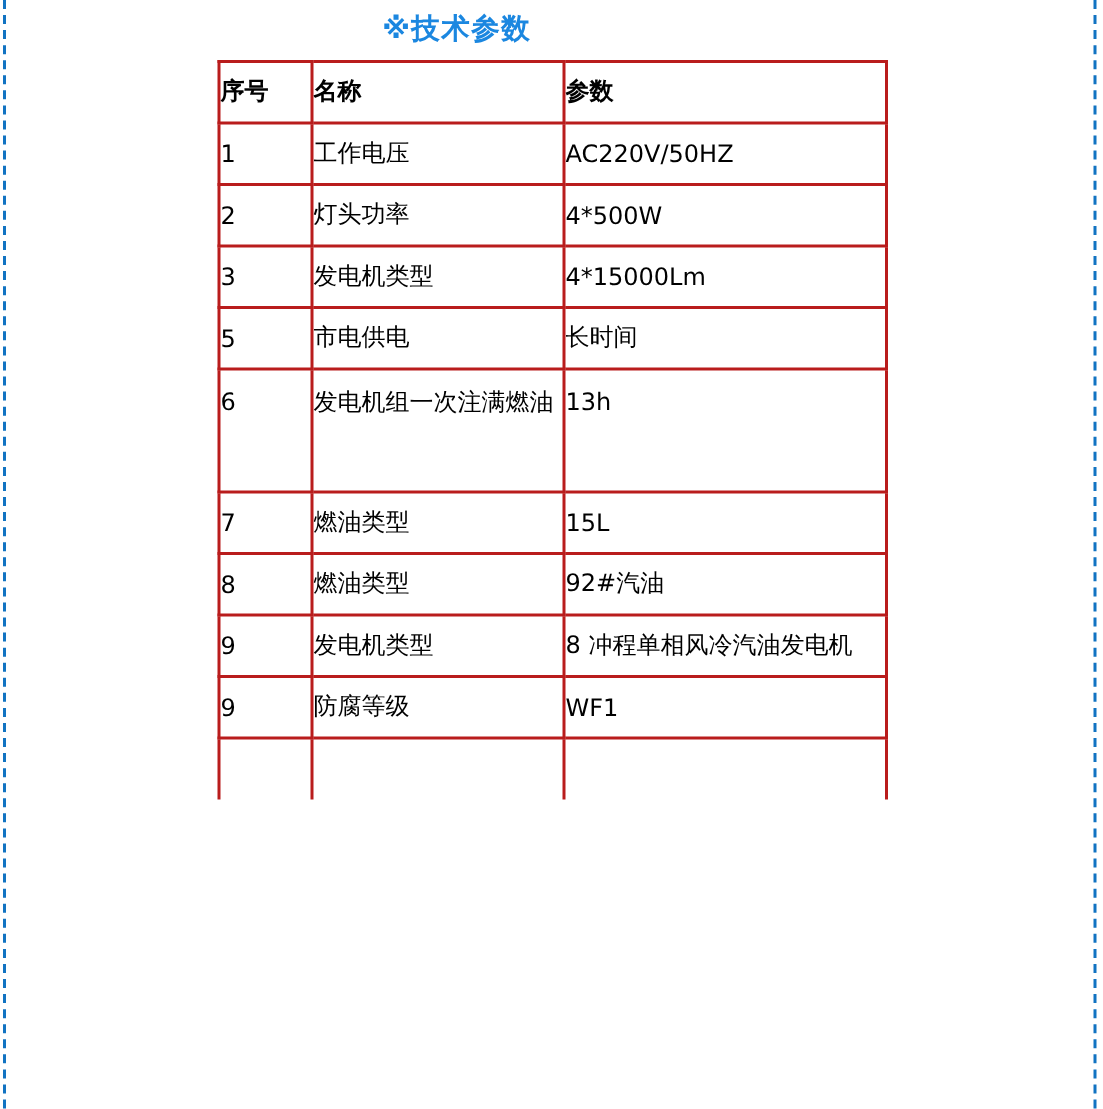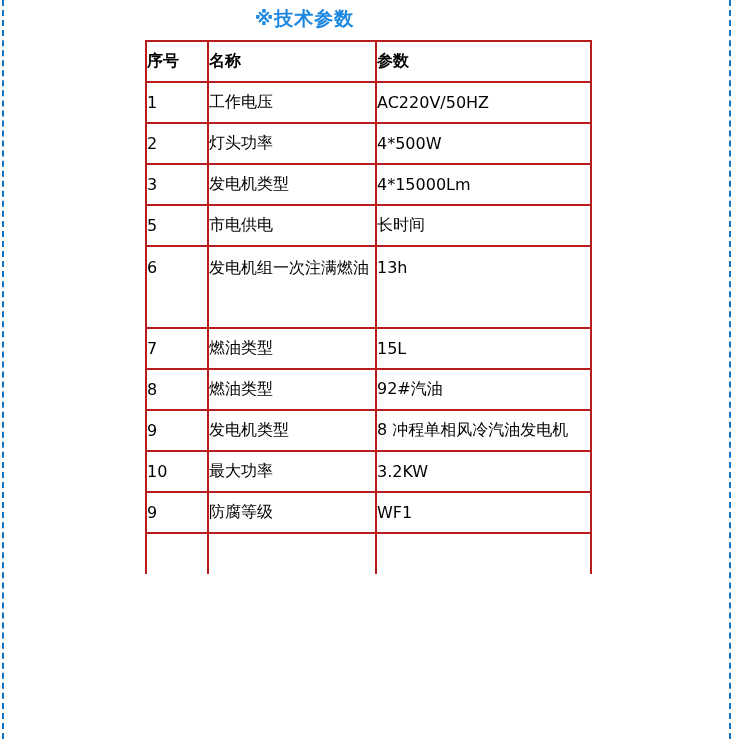--- a/index.html
+++ b/index.html
@@ -122,25 +122,20 @@
         <td>8</td>
         <td>燃油类型</td>
         <td>92#汽油</td>
       </tr>
       <tr>
         <td>9</td>
         <td>发电机类型</td>
         <td>8 冲程单相风冷汽油发电机</td>
       </tr>
       <tr>
-        <td>10</td>
-        <td>最大功率</td>
-        <td>3.2KW</td>
-      </tr>
-      <tr>
         <td>9</td>
         <td>防腐等级</td>
         <td>WF1</td>
       </tr>
       <tr class="partial">
         <td></td>
         <td></td>
         <td></td>
       </tr>
     </tbody>

